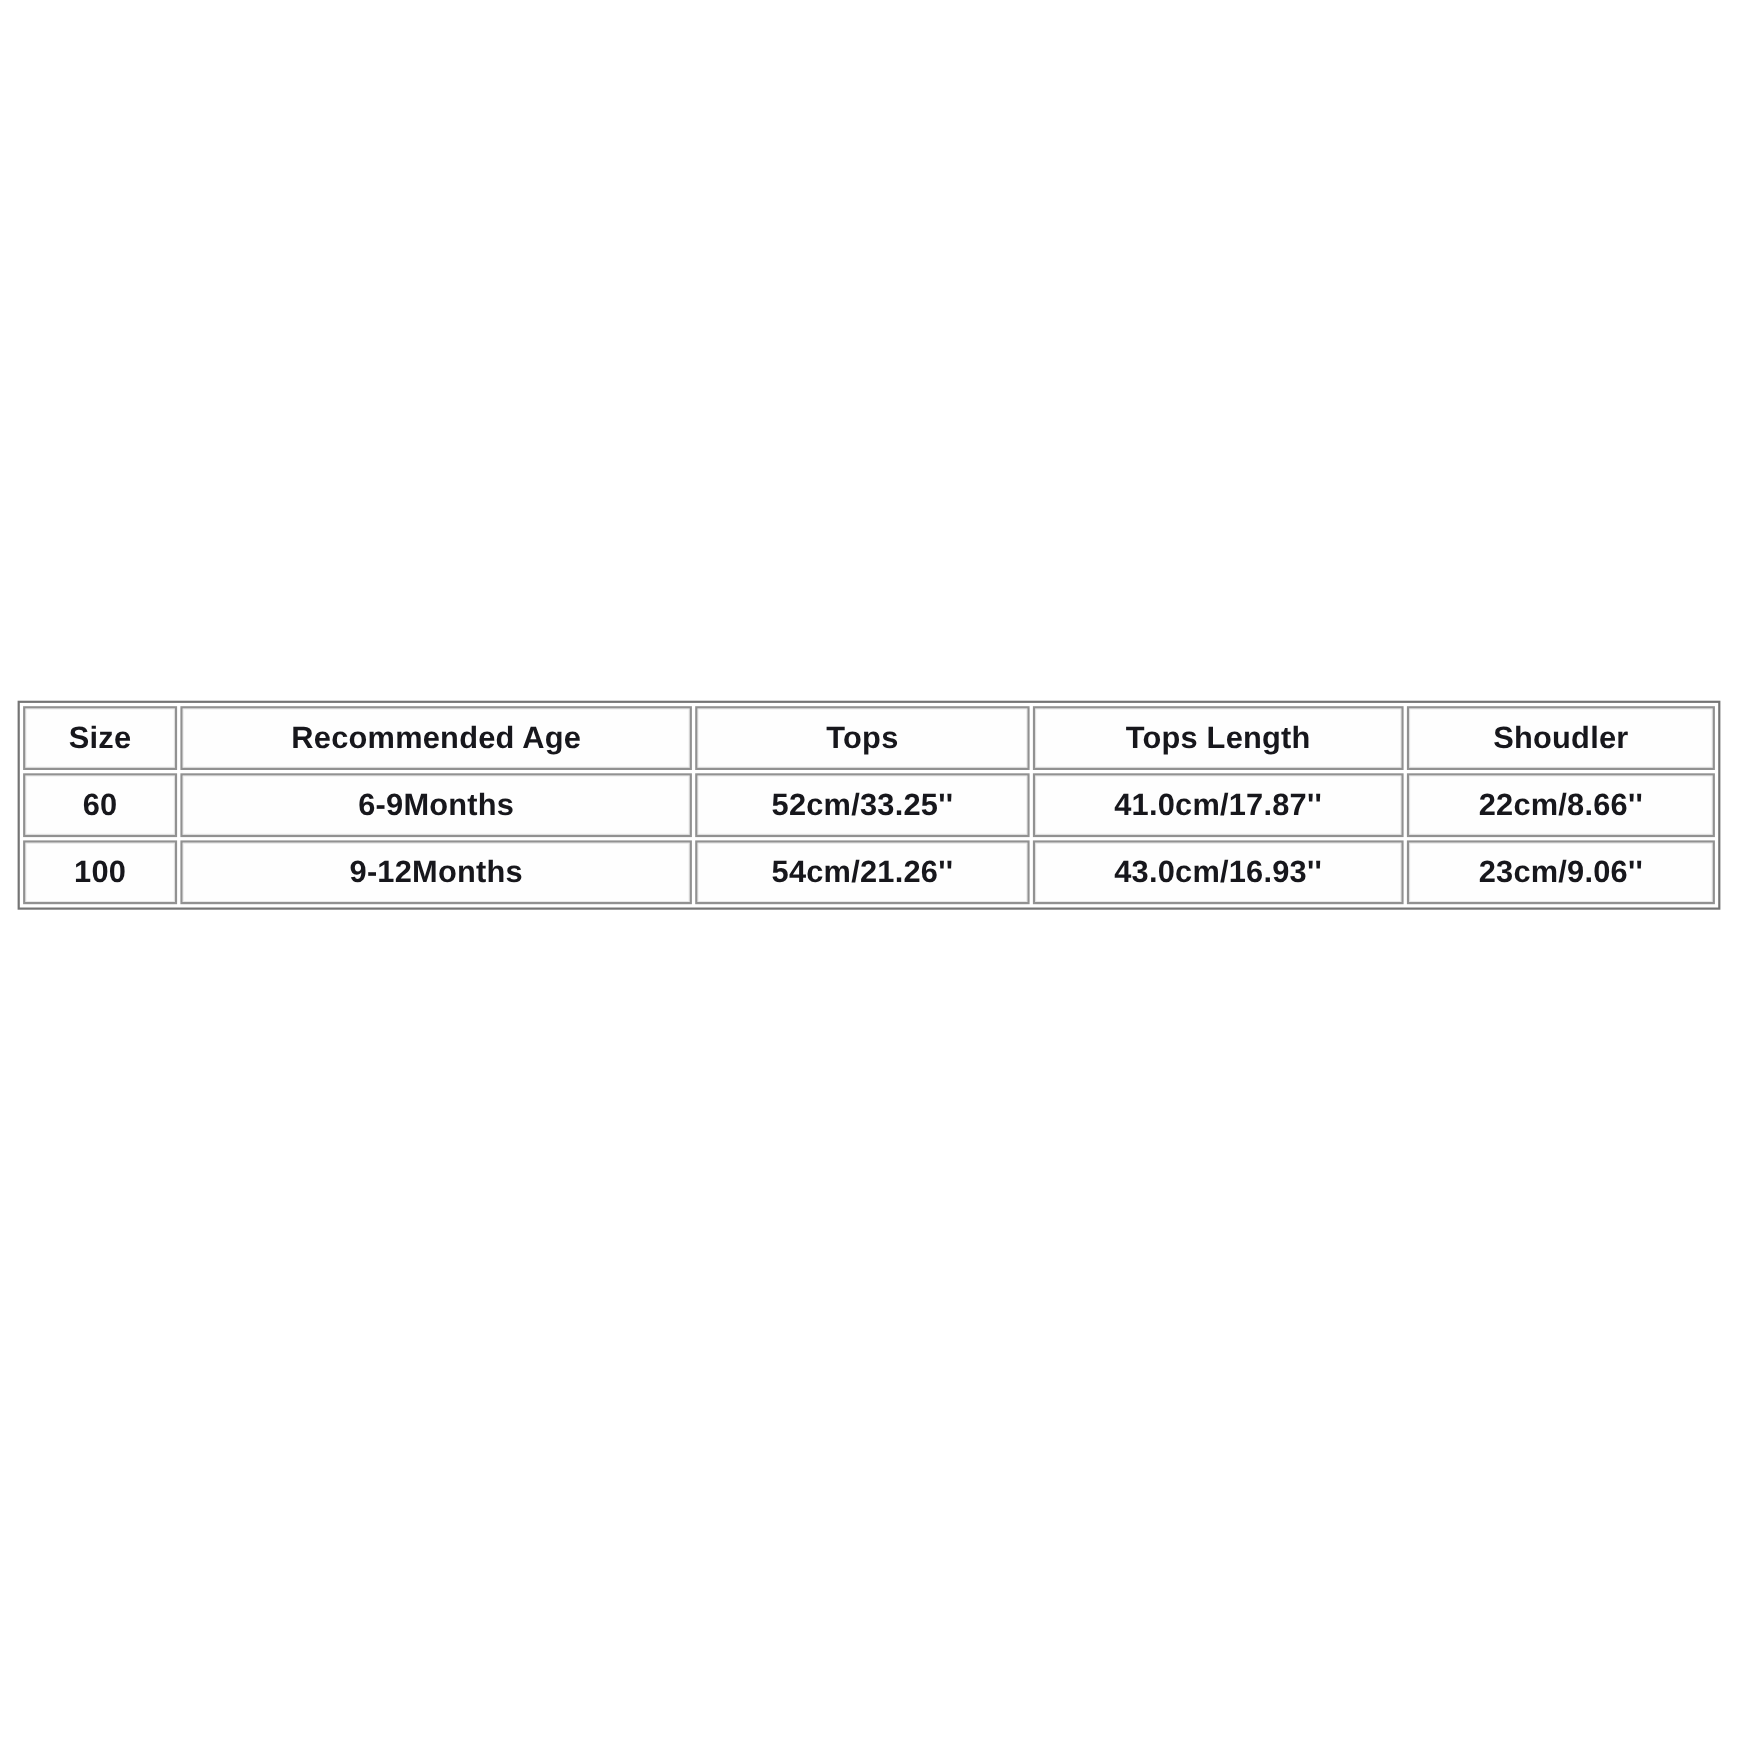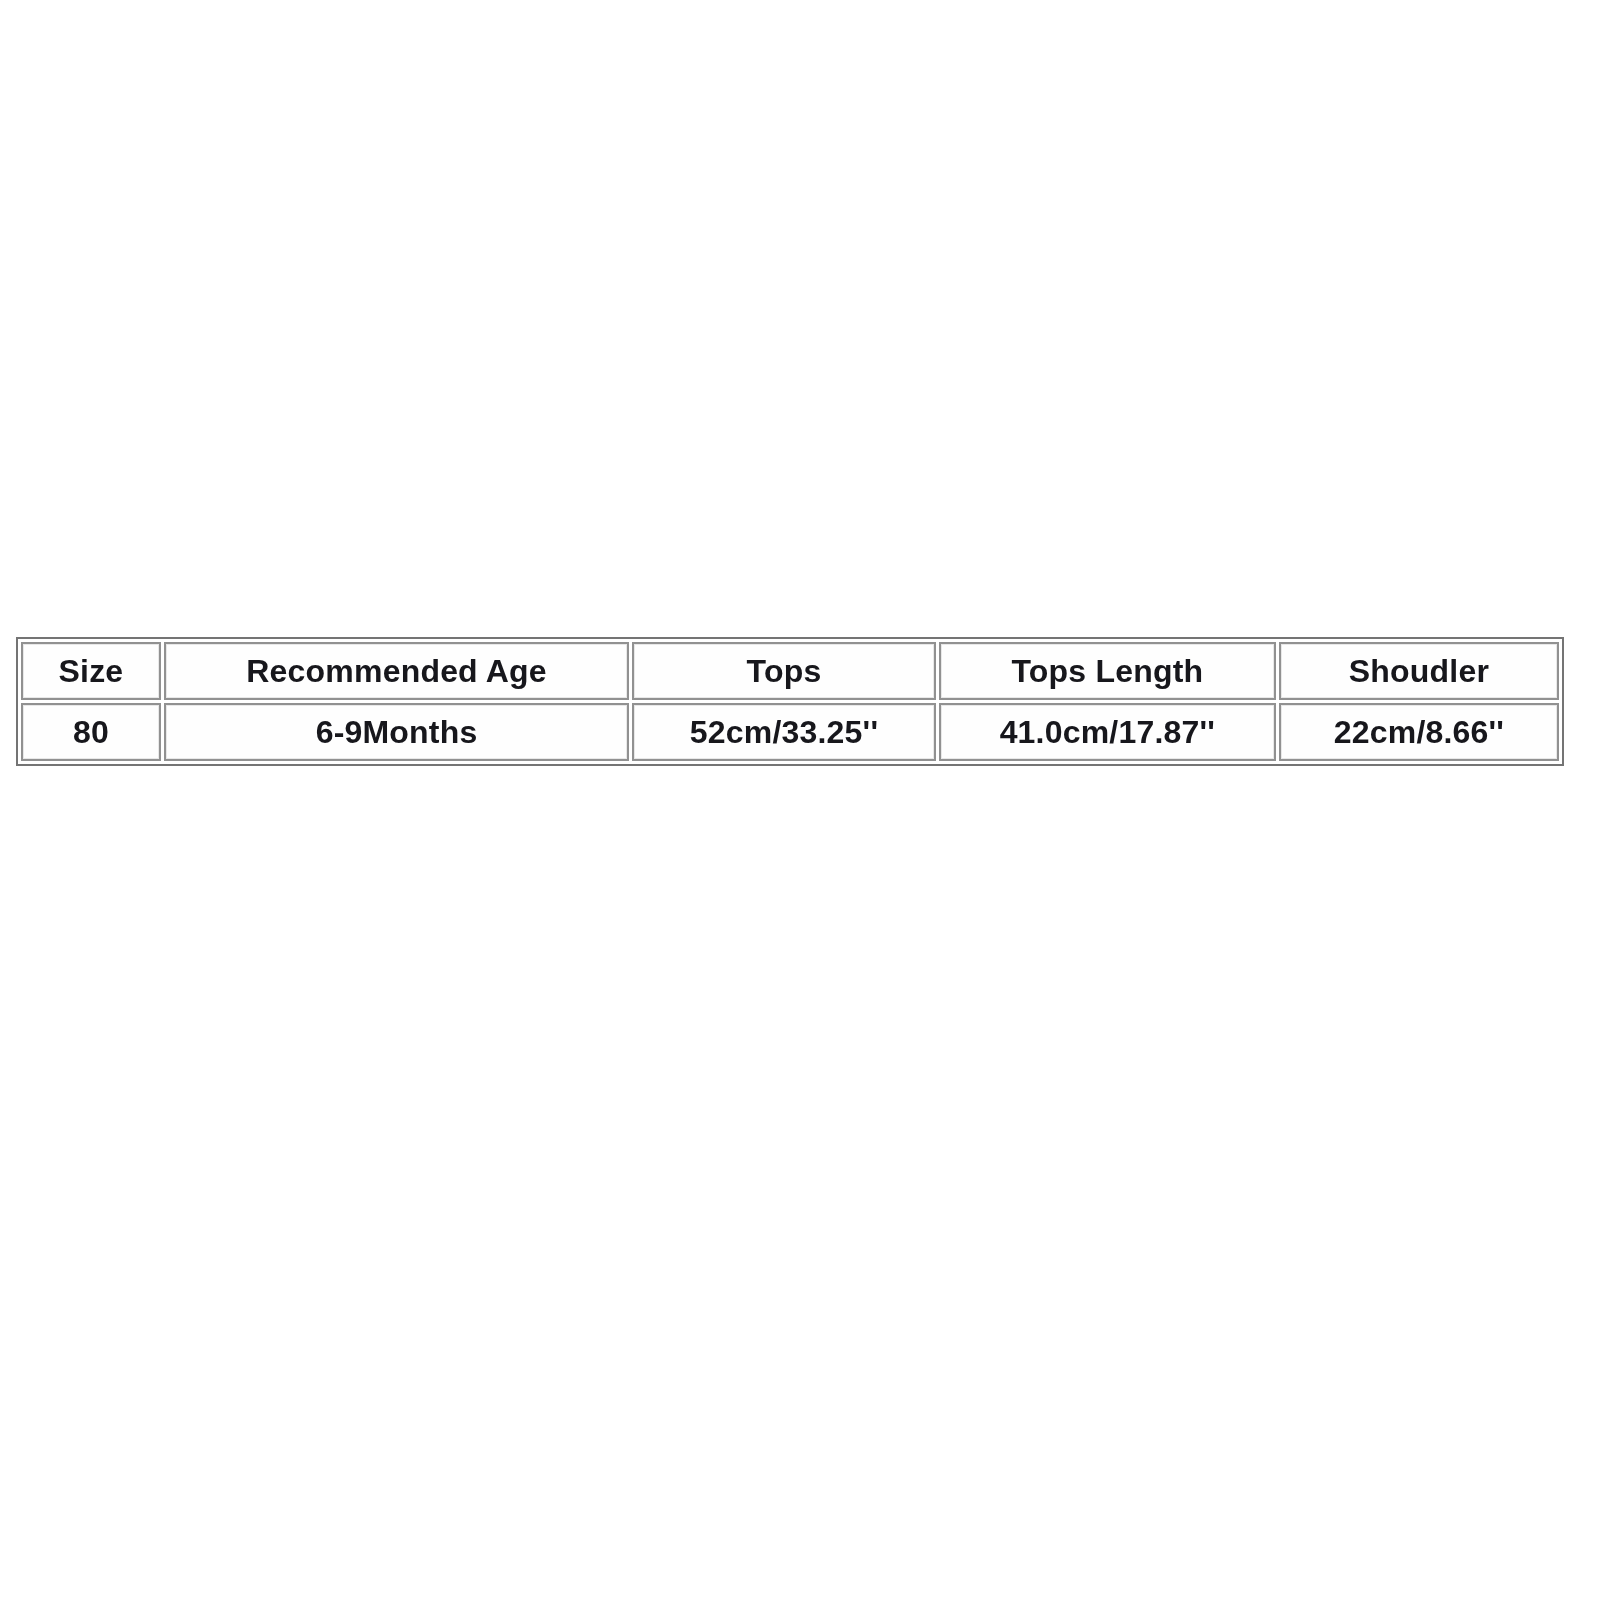--- a/index.html
+++ b/index.html
@@ -31,21 +31,21 @@
   table.size-chart th,
   table.size-chart td {
     border: 2px solid #919191;
     box-shadow: inset 0 0 0 1px #e8e8e8;
     background: #fefefe;
     height: 54px;
     padding: 0 4px;
     text-align: center;
     vertical-align: middle;
     font-weight: bold;
-    font-size: 32px;
+    font-size: 28px;
     color: #17171c;
     letter-spacing: 0.2px;
     white-space: nowrap;
     overflow: hidden;
   }
 </style>
 </head>
 <body>
 
 <div class="chart-wrap">
@@ -61,21 +61,28 @@
       <tr>
         <th>Size</th>
         <th>Recommended Age</th>
         <th>Tops</th>
         <th>Tops Length</th>
         <th>Shoudler</th>
       </tr>
     </thead>
     <tbody>
       <tr>
-        <td>80</td>
+        <td>60</td>
         <td>6-9Months</td>
         <td>52cm/33.25''</td>
         <td>41.0cm/17.87''</td>
         <td>22cm/8.66''</td>
+      </tr>
+      <tr>
+        <td>100</td>
+        <td>9-12Months</td>
+        <td>54cm/21.26''</td>
+        <td>43.0cm/16.93''</td>
+        <td>23cm/9.06''</td>
       </tr>
     </tbody>
   </table>
 </div>
 
 </body></html>

